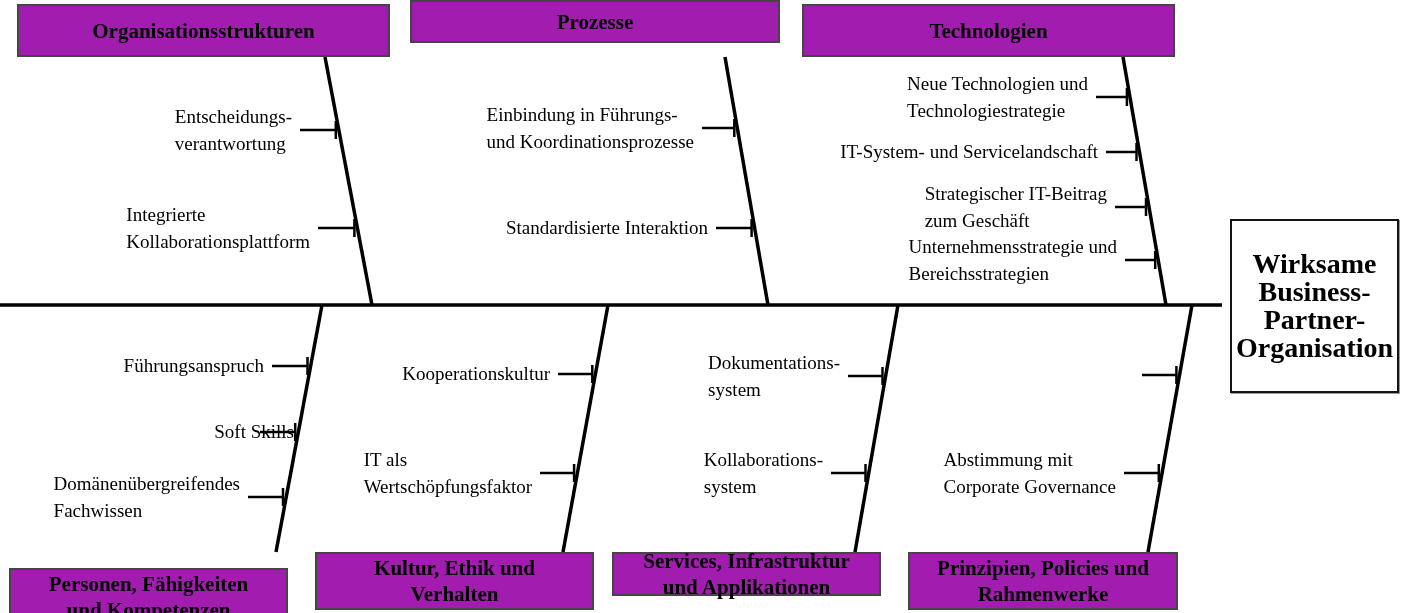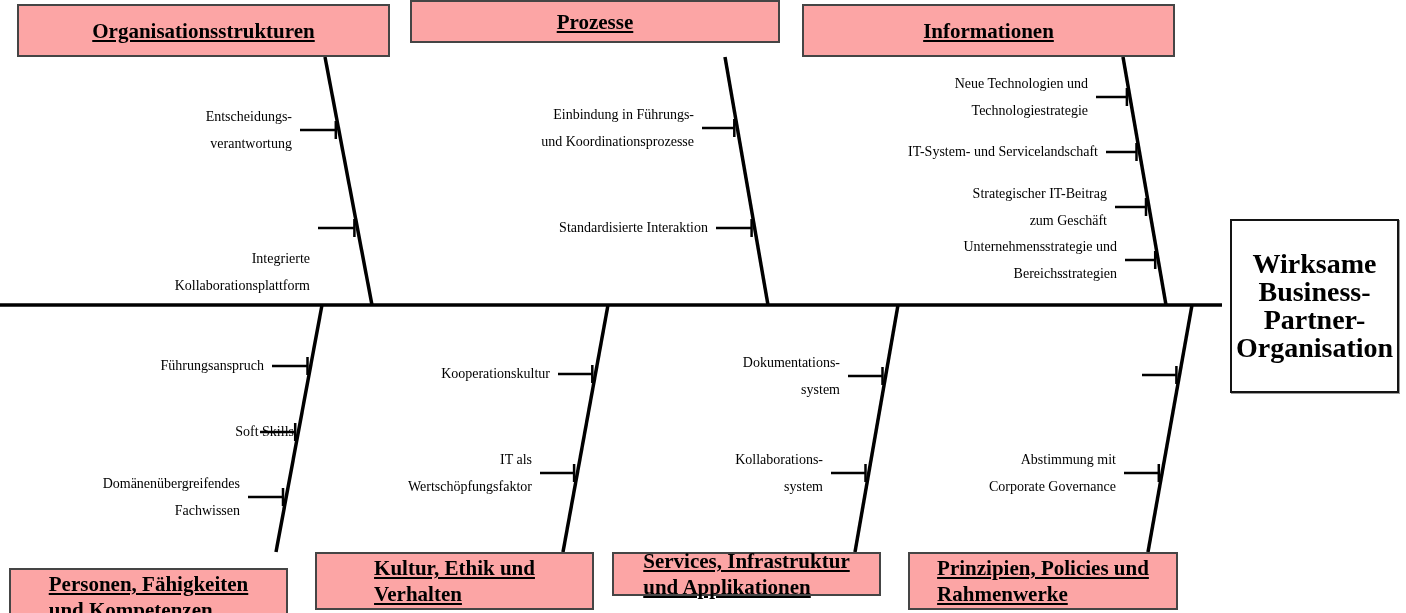--- a/index.html
+++ b/index.html
@@ -2,34 +2,33 @@
 <html><head>
 <meta charset="utf-8">
 <style>
   html, body { margin:0; padding:0; background:#ffffff; }
   .stage {
     position:relative; width:1406px; height:613px; background:#ffffff;
     font-family:"Liberation Serif", serif; color:#000; overflow:hidden;
   }
   .lines { position:absolute; left:0; top:0; }
   .catbox {
-    position:absolute; background:#fca5a5; border:2px solid #454545;
-    display:flex; align-items:center; justify-content:center; text-align:left;
+    position:absolute; background:#a21caf; border:2px solid #454545;
+    display:flex; align-items:center; justify-content:center; text-align:center;
     font-weight:bold; font-size:21px; line-height:26px; white-space:pre-line;
     box-sizing:border-box;
-    text-decoration:underline;
   }
   .effectbox {
     position:absolute; background:#ffffff; border:2px solid #141414;
     display:flex; align-items:center; justify-content:center; text-align:center;
     font-weight:bold; font-size:28px; line-height:28px; white-space:pre-line;
     box-sizing:border-box; box-shadow:1px 1px 0 #9a9a9a;
   }
   .cause {
-    position:absolute; font-size:14px; line-height:27px; text-align:right;
+    position:absolute; font-size:19px; line-height:27px; 
     white-space:pre-line;
   }
 </style>
 </head>
 <body>
 
 <div class="stage">
 
   <svg class="lines" width="1406" height="613" viewBox="0 0 1406 613">
 
@@ -81,39 +80,39 @@
     <line x1="865.5" y1="464" x2="865.5" y2="482" stroke="#000" stroke-width="2.5"></line>
 
     <line x1="1142" y1="375" x2="1176.4" y2="375" stroke="#000" stroke-width="2.5"></line>
     <line x1="1176.4" y1="366" x2="1176.4" y2="384" stroke="#000" stroke-width="2.5"></line>
     <line x1="1124" y1="473" x2="1158.8" y2="473" stroke="#000" stroke-width="2.5"></line>
     <line x1="1158.8" y1="464" x2="1158.8" y2="482" stroke="#000" stroke-width="2.5"></line>
   </svg>
 
   <div class="catbox" style="left:17px; top:4px; width:373px; height:53px;">Organisationsstrukturen</div>
   <div class="catbox" style="left:410px; top:0; width:370px; height:43px;">Prozesse</div>
-  <div class="catbox" style="left:802px; top:4px; width:373px; height:53px;">Informationen</div>
+  <div class="catbox" style="left:802px; top:4px; width:373px; height:53px;">Technologien</div>
 
   <div class="catbox" style="left:9px; top:552px; width:279px; height:58px;margin-top:16px;">Personen, Fähigkeiten
 und Kompetenzen</div>
   <div class="catbox" style="left:315px; top:552px; width:279px; height:58px;">Kultur, Ethik und
 Verhalten</div>
   <div class="catbox" style="left:612px; top:552px; width:269px; height:44px;">Services, Infrastruktur
 und Applikationen</div>
   <div class="catbox" style="left:908px; top:552px; width:270px; height:58px;">Prinzipien, Policies und
 Rahmenwerke</div>
 
   <div class="effectbox" style="left:1230px; top:219px; width:169px; height:174px;">Wirksame
 Business-
 Partner-
 Organisation</div>
 
   <div class="cause" style="right:1114px; top:103px;">Entscheidungs-
 verantwortung</div>
-  <div class="cause" style="right:1096px; top:201px;margin-top:44px;">Integrierte
+  <div class="cause" style="right:1096px; top:201px;">Integrierte
 Kollaborationsplattform</div>
 
   <div class="cause" style="right:712px; top:101px;">Einbindung in Führungs-
 und Koordinationsprozesse</div>
   <div class="cause" style="right:698px; top:214px;">Standardisierte Interaktion</div>
 
   <div class="cause" style="right:318px; top:70px;">Neue Technologien und
 Technologiestrategie</div>
   <div class="cause" style="right:308px; top:138px;">IT-System- und Servicelandschaft</div>
   <div class="cause" style="right:299px; top:180px;">Strategischer IT-Beitrag

